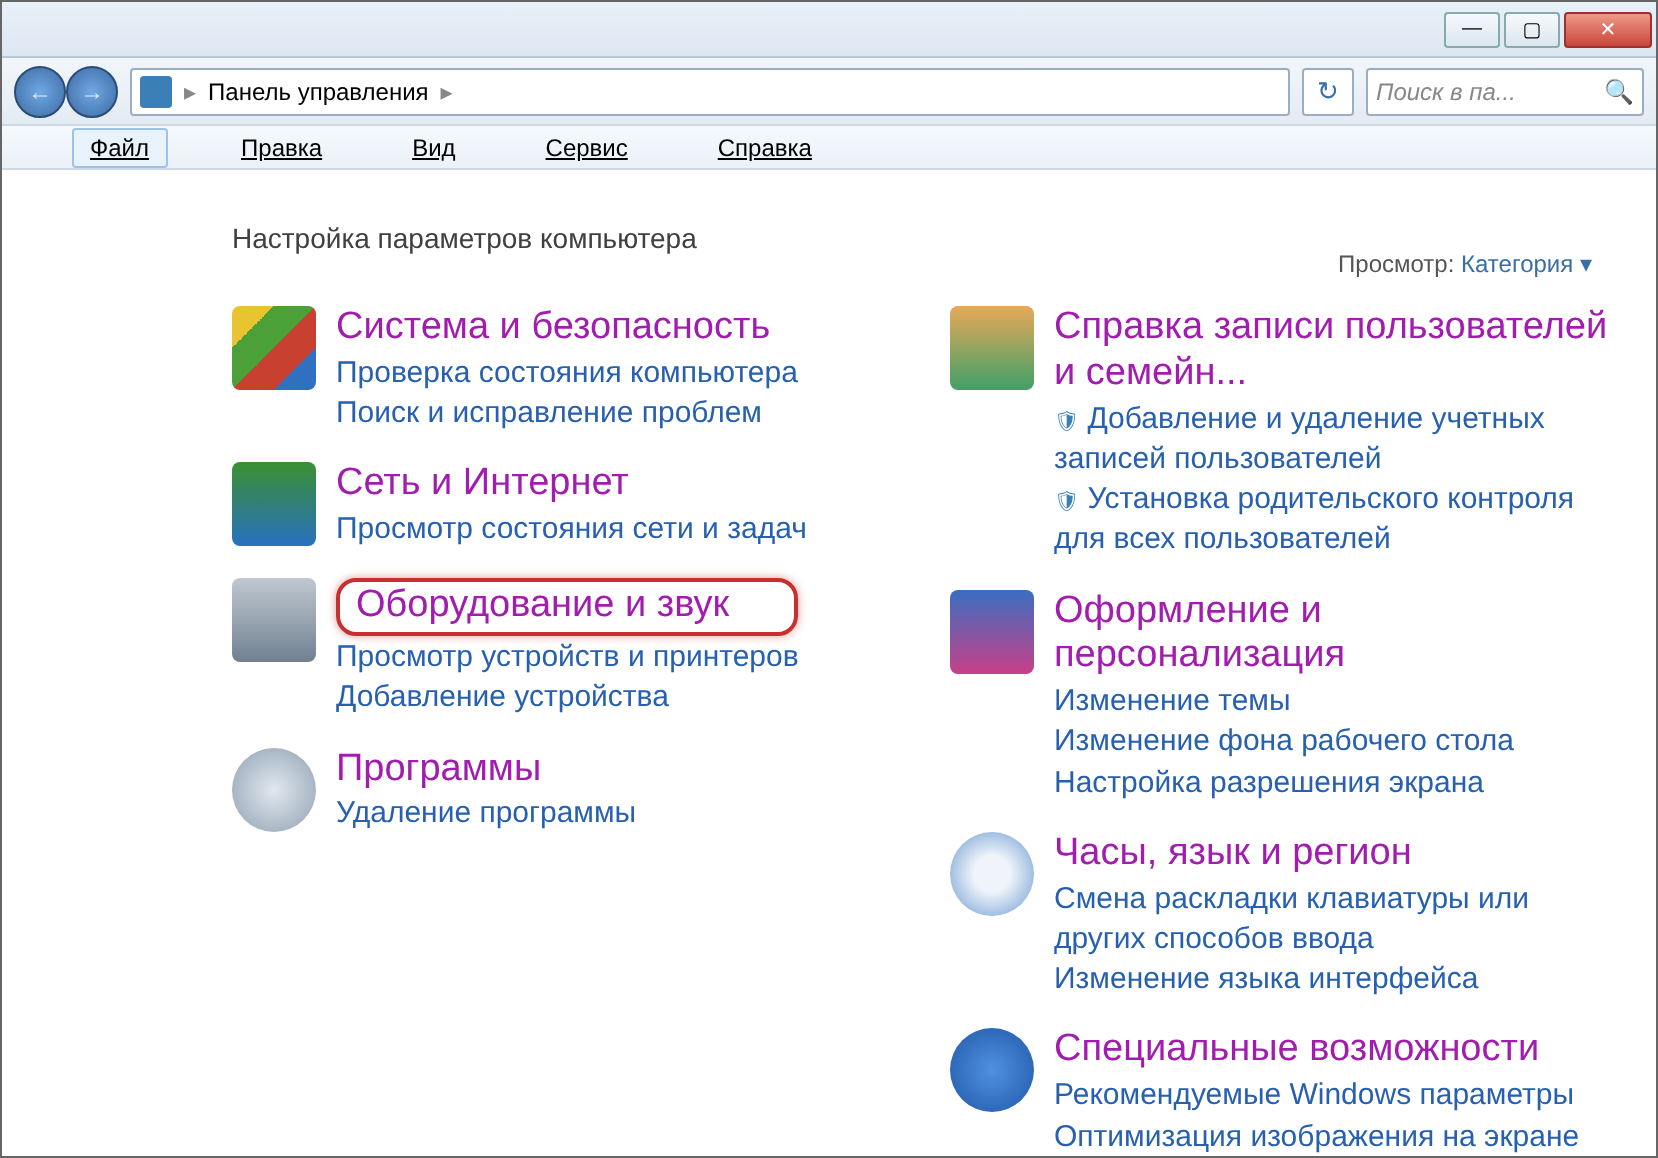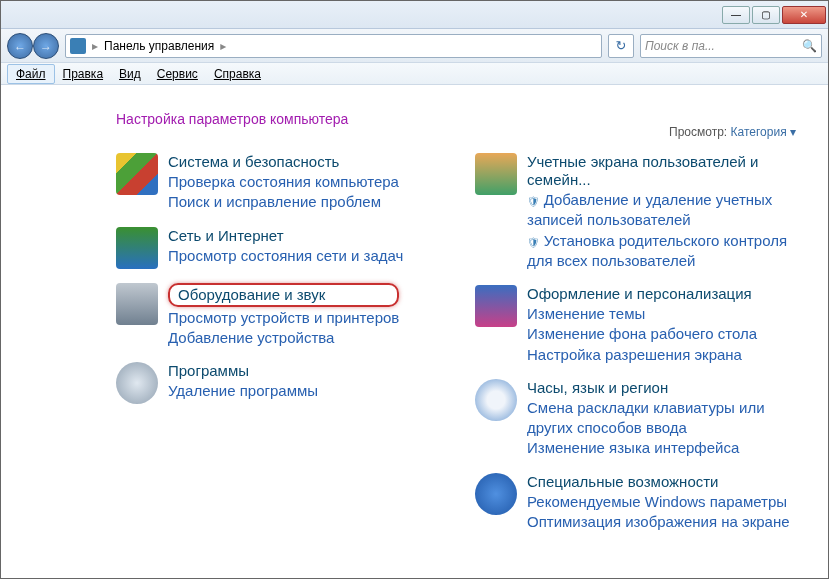--- a/index.html
+++ b/index.html
@@ -10,42 +10,42 @@
 .titlebtn { width: 28px; height: 18px; border: 1px solid #8aa; border-radius: 2px; display: flex; align-items: center; justify-content: center; font-size: 10px; background: linear-gradient(#f5f9fc,#dbe6f0); }
 .titlebtn.close { width: 44px; background: linear-gradient(#e98, #c9463b); color: #fff; border-color: #933; }
 
 
 .addr { height: 34px; background: linear-gradient(#f2f6fa,#e3ebf3); display: flex; align-items: center; padding: 0 6px; gap: 6px; border-bottom: 1px solid #cdd9e6; }
 .navbtns { display: flex; gap: 0; }
 .navcircle { width: 26px; height: 26px; border-radius: 50%; background: radial-gradient(#6fa8e6,#3d6aa0); border: 1px solid #2a4d77; display: flex; align-items: center; justify-content: center; color: #dce8f5; font-size: 12px; }
 .breadcrumb { flex: 1; height: 24px; background: #fff; border: 1px solid #9aaec2; border-radius: 2px; display: flex; align-items: center; padding: 0 4px; font-size: 12px; gap: 6px; }
 .bc-icon { width: 16px; height: 16px; background: #3a7fb5; border-radius: 2px; }
 .refresh { width: 26px; height: 24px; border: 1px solid #9aaec2; background: #fff; border-radius: 2px; display: flex; align-items: center; justify-content: center; font-size: 13px; color: #3a6ea5; }
-.searchbox { width: 182px; height: 24px; border: 1px solid #9aaec2; background: #fff; border-radius: 2px; display: flex; align-items: center; padding: 0 4px; font-size: 12px; color: #888; font-style: italic; justify-content: space-between; }
+.searchbox { width: 139px; height: 24px; border: 1px solid #9aaec2; background: #fff; border-radius: 2px; display: flex; align-items: center; padding: 0 4px; font-size: 12px; color: #888; font-style: italic; justify-content: space-between; }
 .searchbox .mag { font-style: normal; color: #3a6ea5; }
 
 
 .menubar { height: 22px; background: linear-gradient(#f5f9fc,#eaf1f7); border-bottom: 1px solid #cdd9e6; display: flex; align-items: center; padding: 0 6px; font-size: 12px; }
-.menuitem { padding: 2px 8px; text-decoration: underline; text-decoration-color: transparent; }
+.menuitem { padding: 2px 8px; text-decoration: underline; text-decoration-color: transparent; margin-left: 29px; }
 .menuitem span.u { text-decoration: underline; }
 .menuitem.active { border: 1px solid #9cc2e6; background: #e8f2fb; border-radius: 2px; }
 
 
 .content { padding: 14px 24px 14px 115px; height: calc(579px - 28px - 34px - 22px); overflow: auto; }
 .header-row { display: flex; justify-content: space-between; align-items: center; margin-bottom: 14px; padding-right: 8px; }
-.page-title { color: #a21caf; font-size: 14px; }
+.page-title { color: #404040; font-size: 14px; }
 .viewby { font-size: 12px; color: #555; margin-top: 26px; }
 .viewby .val { color: #3a6ea5; }
 
 .columns { display: flex; gap: 30px; }
 .col { flex: 1; display: flex; flex-direction: column; gap: 14px; }
 .category { display: flex; gap: 10px; }
 .cat-icon { width: 42px; height: 42px; flex-shrink: 0; border-radius: 4px; }
 .cat-text { display: flex; flex-direction: column; }
-.cat-title { color: #0c4a6e; font-size: 15px; line-height: 1.2; margin-bottom: 1px; }
+.cat-title { color: #a21caf; font-size: 19px; line-height: 1.2; margin-bottom: 1px; }
 .cat-title.highlighted { display: inline-block; border: 2px solid #c83030; border-radius: 10px; padding: 1px 8px; box-shadow: 0 0 4px rgba(200,50,50,.5); }
 .task { color: #2860b0; font-size: 15px; line-height: 1.35; }
 .task.shielded::before { content: "🛡"; color: #3a7fb5; font-size: 10px; margin-right: 4px; }
 
 
 .ic-security { background: linear-gradient(135deg,#e8c430 25%,#4ca038 25% 50%,#c84030 50% 75%,#3070c0 75%); }
 .ic-network { background: linear-gradient(#3a9030,#2870c0); }
 .ic-hardware { background: linear-gradient(#c0c8d0,#708090); }
 .ic-programs { background: radial-gradient(#e0e8f0,#90a0b0); border-radius: 50%; }
 .ic-users { background: linear-gradient(#e8a858,#40a068); }
@@ -129,21 +129,21 @@
           <div class="cat-text">
             <a class="cat-title">Программы</a>
             <a class="task">Удаление программы</a>
           </div>
         </div>
       </div>
     <div class="col" id="col-right">
         <div class="category">
           <div class="cat-icon ic-users"></div>
           <div class="cat-text">
-            <a class="cat-title">Учетные экрана пользователей и семейн...</a>
+            <a class="cat-title">Справка записи пользователей и семейн...</a>
             <a class="task shielded">Добавление и удаление учетных записей пользователей</a>
             <a class="task shielded">Установка родительского контроля для всех пользователей</a>
           </div>
         </div>
         <div class="category">
           <div class="cat-icon ic-appearance"></div>
           <div class="cat-text">
             <a class="cat-title">Оформление и персонализация</a>
             <a class="task">Изменение темы</a>
             <a class="task">Изменение фона рабочего стола</a>

